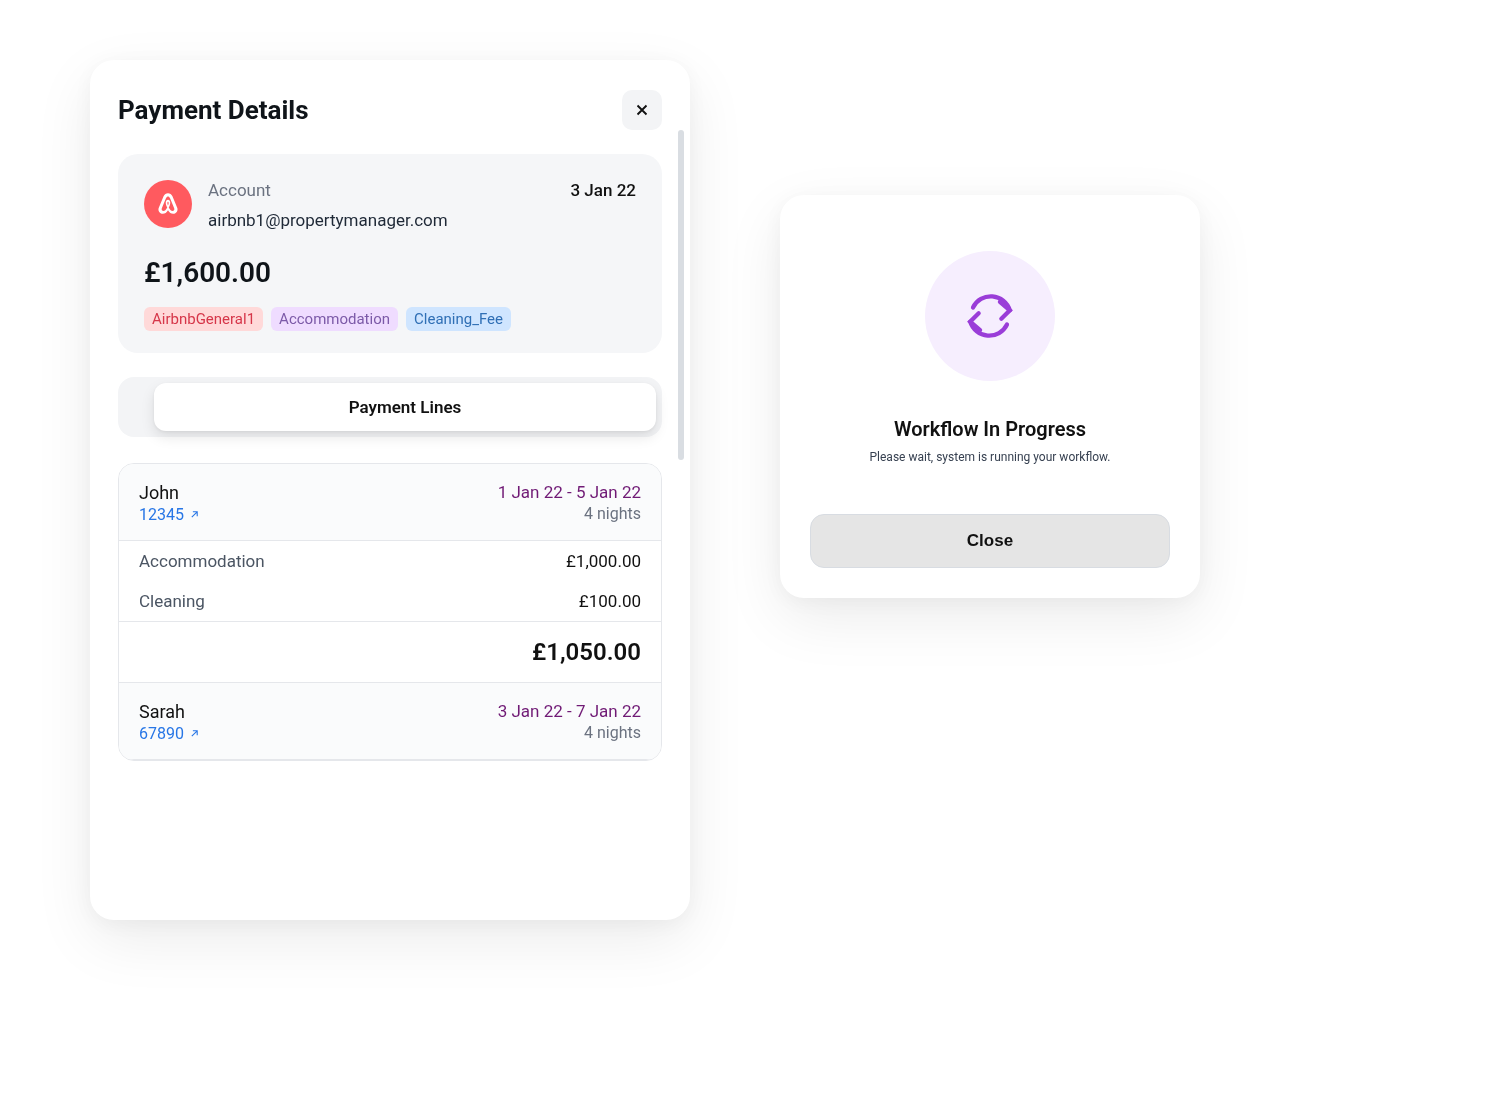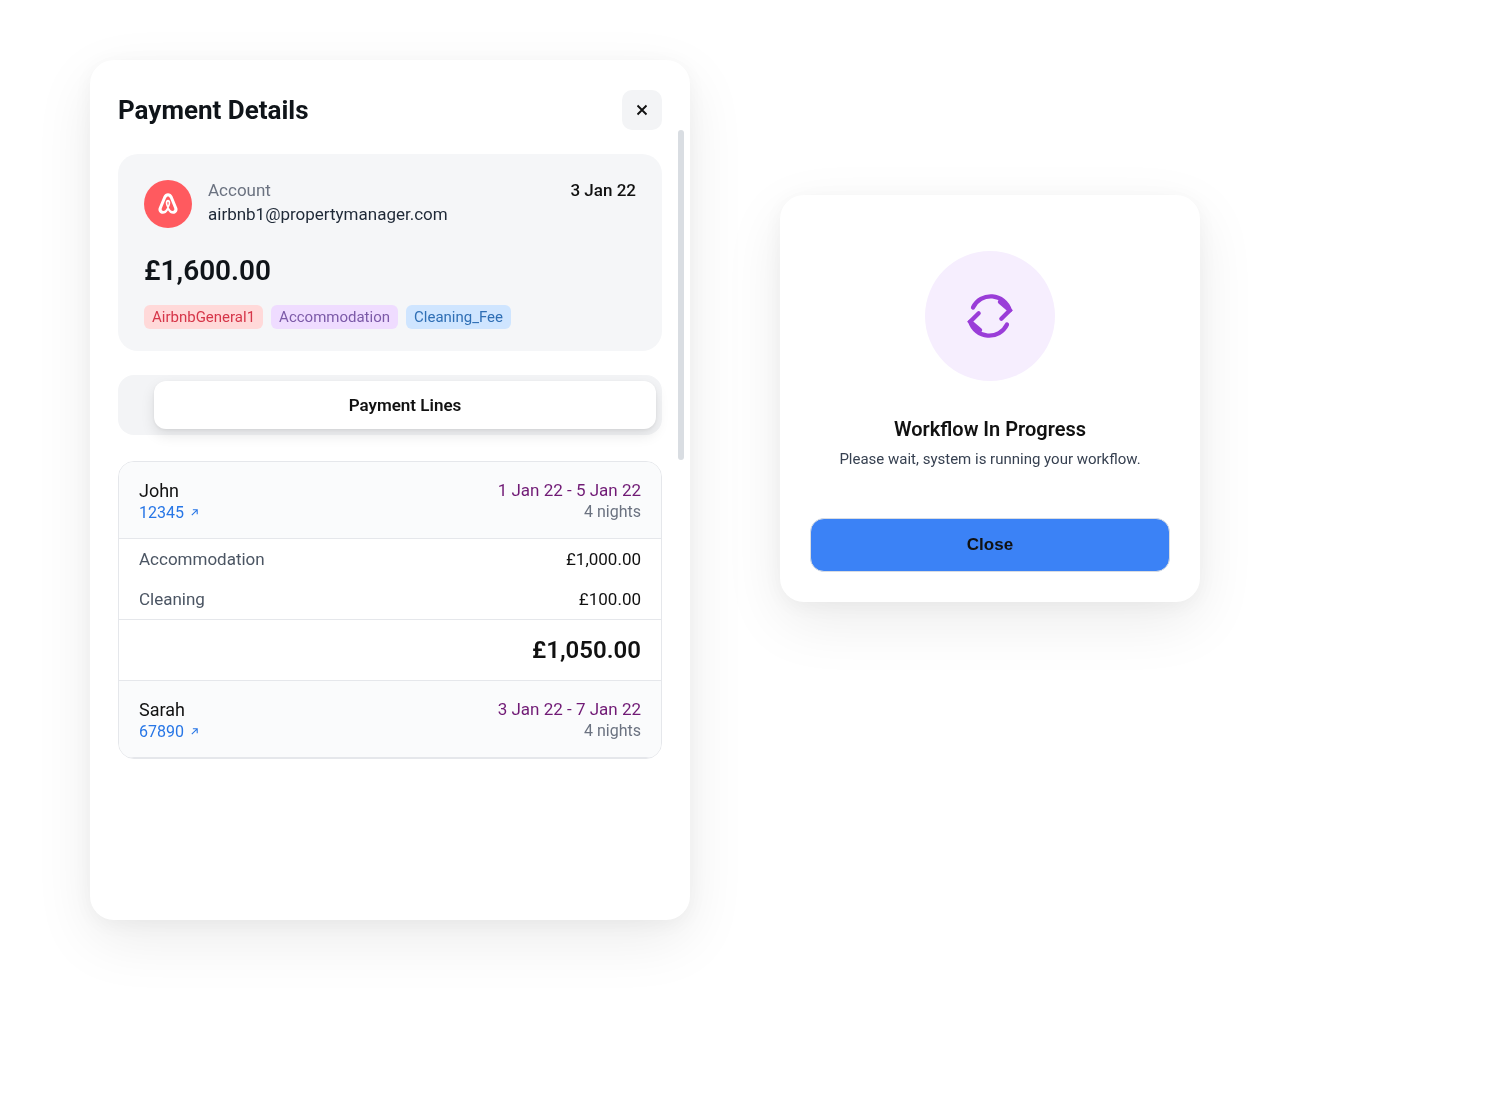--- a/index.html
+++ b/index.html
@@ -58,21 +58,21 @@
   }
   .brand-circle {
     width: 48px; height: 48px;
     border-radius: 50%;
     background: #ff5a5f;
     display: flex; align-items: center; justify-content: center;
     flex-shrink: 0;
   }
   .brand-circle svg { width: 26px; height: 26px; fill: #fff; }
   .account-col { flex: 1; }
-  .account-label { color: #6b7280; font-size: 17px; margin-bottom: 4px; }
+  .account-label { color: #6b7280; font-size: 17px; margin-bottom: 10px; }
   .account-email { color: #1f2937; font-size: 17px; }
   .date-col { color: #111; font-size: 17px; font-weight: 500; }
   .amount {
     font-size: 28px;
     font-weight: 600;
     color: #0f1419;
     margin: 26px 0 18px 0;
   }
   .tags { display: flex; gap: 8px; flex-wrap: wrap; }
   .tag {
@@ -158,27 +158,27 @@
   }
   .wf-icon {
     width: 130px; height: 130px;
     border-radius: 50%;
     background: #f6eefe;
     margin: 0 auto 36px auto;
     display: flex; align-items: center; justify-content: center;
   }
   .wf-icon svg { width: 68px; height: 68px; stroke: #9a3dd8; stroke-width: 3; fill: none; stroke-linecap: round; }
   .wf-title { font-size: 20px; font-weight: 600; color: #111; margin-bottom: 8px; }
-  .wf-sub { font-size: 15px; color: #374151; line-height: 1.4; margin-bottom: 48px; padding: 0 20px; }
+  .wf-sub { font-size: 12px; color: #374151; line-height: 1.4; margin-bottom: 48px; padding: 0 20px; }
   .wf-btn {
     width: 100%;
     padding: 16px 0;
     border: 1px solid #d8dce2;
     border-radius: 14px;
-    background: #3b82f6;
+    background: #e5e5e5;
     font-size: 17px;
     font-weight: 600;
     color: #111;
     cursor: pointer;
   }
 </style>
 </head>
 <body>
 
 <div class="card payment-card">

